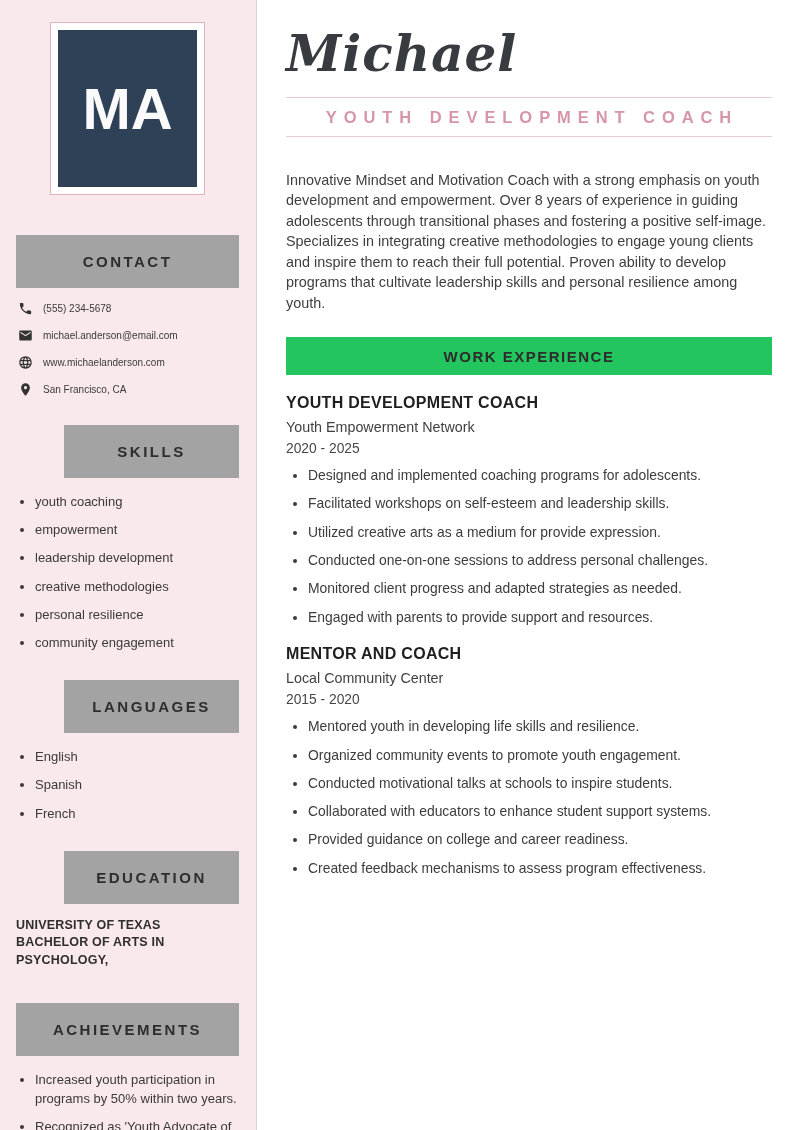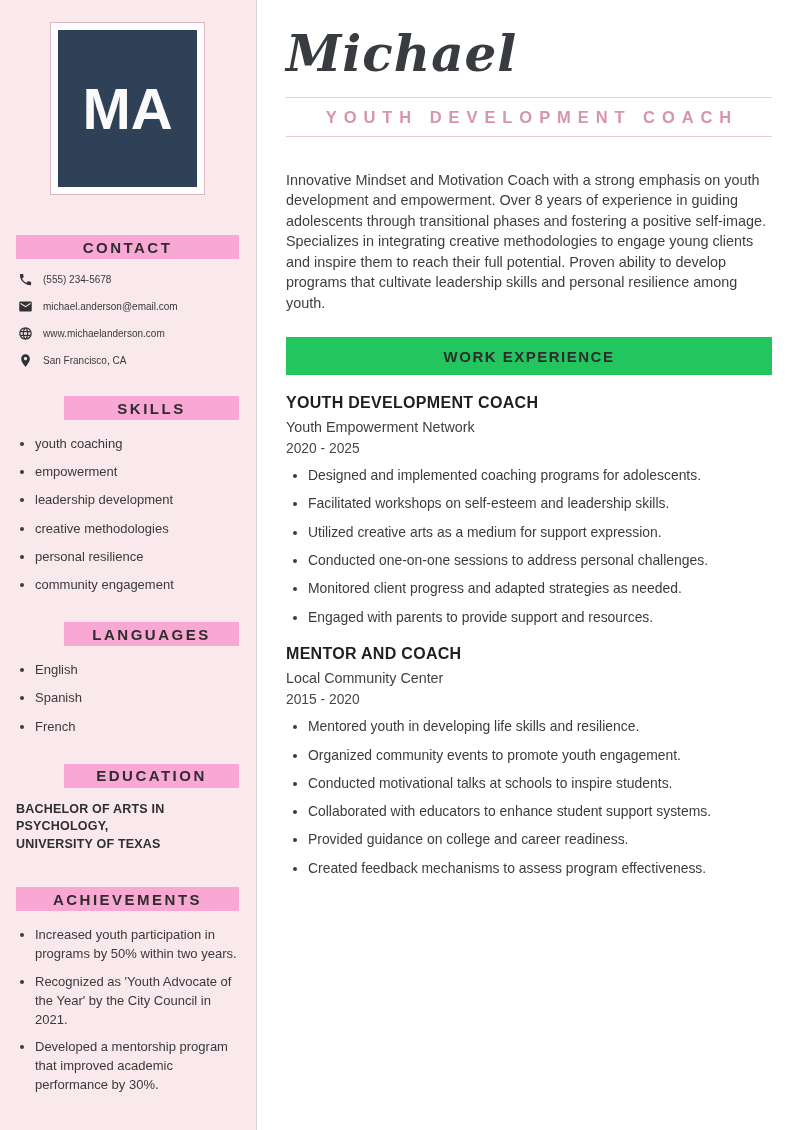--- a/index.html
+++ b/index.html
@@ -22,21 +22,21 @@
     display:flex; align-items:center; justify-content:center;
   }
   .monogram-box {
     width:139px; height:157px; background:#2e4156;
     display:flex; align-items:center; justify-content:center;
   }
   .monogram-box span {
     color:#fafafa; font-size:58px; font-weight:600; letter-spacing:0px;
   }
   .side-band {
-    margin-top:40px; height:24px; background:#f9a8d4;
+    margin-top:40px; height:53px; background:#a3a3a3;
     display:flex; align-items:center; justify-content:center;
     font-size:15px; font-weight:bold; letter-spacing:2.5px; color:#2d2d2d;
   }
   .side-band.tight { margin-top:28px;margin-left:48px; }
   .contact-list { margin-top:13px; }
   .contact-row { display:flex; align-items:center; gap:10px; margin:0 0 12px 2px; }
   .contact-row svg { width:15px; height:15px; fill:#333333; flex:none; }
   .contact-row .ctext { font-size:10px; color:#3a3a3a; }
   .side-list { margin:15px 0 0 19px; }
   .side-list li { font-size:13px; color:#3a3a3a; margin-bottom:10px; line-height:1.4; }
@@ -134,22 +134,22 @@
     <ul class="side-list">
         <li>English</li>
         <li>Spanish</li>
         <li>French</li>
       </ul>
 
     <div class="side-band tight">
       <span>EDUCATION</span>
     </div>
     <div class="edu-block">
+        <span>UNIVERSITY OF TEXAS</span>
         <span>BACHELOR OF ARTS IN PSYCHOLOGY,</span>
-        <span>UNIVERSITY OF TEXAS</span>
       </div>
 
     <div class="side-band" style="margin-top:34px;">
       <span>ACHIEVEMENTS</span>
     </div>
     <ul class="ach-list">
         <li>Increased youth participation in programs by 50% within two years.</li>
         <li>Recognized as 'Youth Advocate of the Year' by the City Council in 2021.</li>
         <li>Developed a mentorship program that improved academic performance by 30%.</li>
       </ul>
@@ -170,21 +170,21 @@
       <span>WORK EXPERIENCE</span>
     </div>
 
     <section class="job">
       <h3 class="job-heading">YOUTH DEVELOPMENT COACH</h3>
       <div class="job-company">Youth Empowerment Network</div>
       <div class="job-dates">2020 - 2025</div>
       <ul class="job-bullets">
           <li>Designed and implemented coaching programs for adolescents.</li>
           <li>Facilitated workshops on self-esteem and leadership skills.</li>
-          <li>Utilized creative arts as a medium for support expression.</li>
+          <li>Utilized creative arts as a medium for provide expression.</li>
           <li>Conducted one-on-one sessions to address personal challenges.</li>
           <li>Monitored client progress and adapted strategies as needed.</li>
           <li>Engaged with parents to provide support and resources.</li>
         </ul>
     </section>
 
     <section class="job">
       <h3 class="job-heading">MENTOR AND COACH</h3>
       <div class="job-company">Local Community Center</div>
       <div class="job-dates">2015 - 2020</div>

